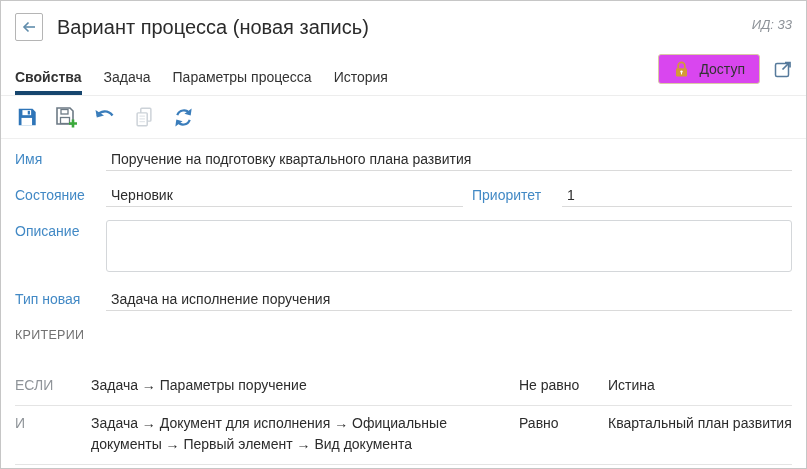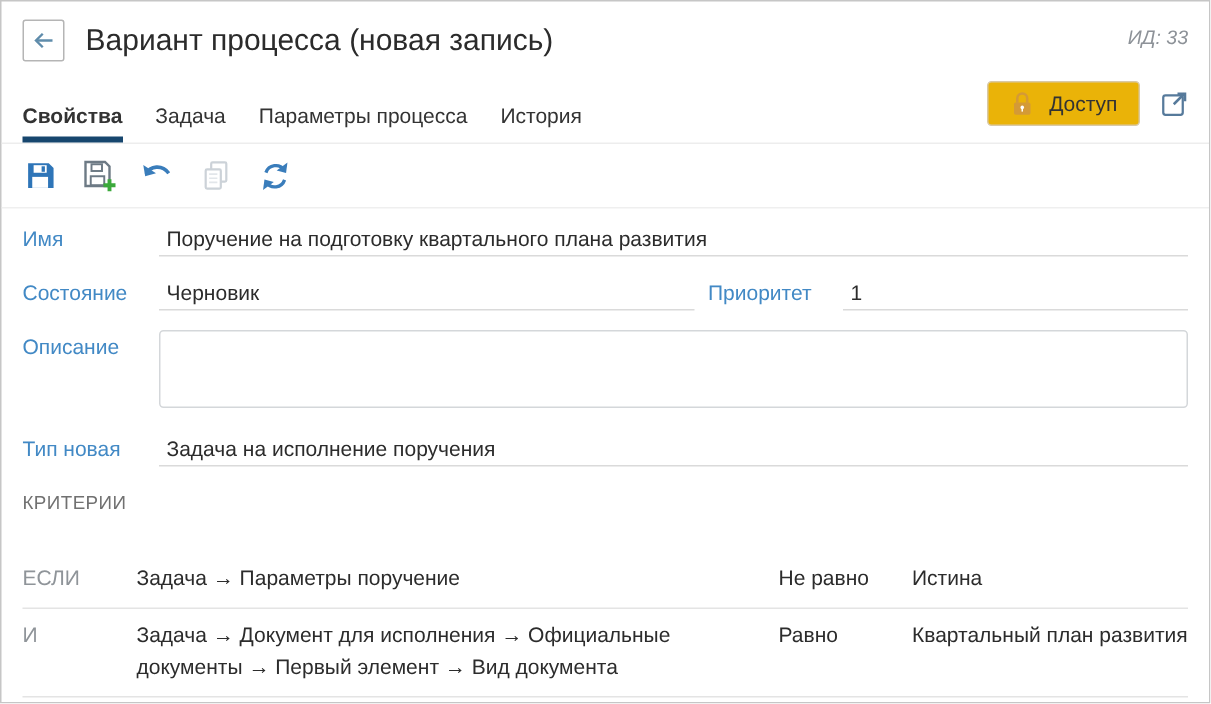--- a/index.html
+++ b/index.html
@@ -14,21 +14,21 @@
     background:#fff;border-radius:2px;display:flex;align-items:center;justify-content:center;
     cursor:pointer;padding:0;flex-shrink:0;}
   .page-title{font-size:20px;font-weight:400;color:#2b2b2b;margin:0 0 0 14px;white-space:nowrap;}
   .record-id{position:absolute;top:16px;right:14px;font-size:13px;color:#8d9298;font-style:italic;}
   
   .tabbar{position:relative;border-bottom:1px solid #ededed;}
   .tabs{display:flex;padding:0 14px;margin-top:20px;}
   .tab{font-size:14px;color:#333;padding:8px 0 10px 0;margin-right:22px;cursor:pointer;white-space:nowrap;}
   .tab.active{font-weight:700;padding-bottom:6px;border-bottom:4px solid #17466e;}
   .tab-actions{position:absolute;top:-7px;right:12px;display:flex;align-items:center;gap:12px;}
-  .access-btn{display:flex;align-items:center;gap:9px;background:#eab308;border:1px solid #d9c9a5;
+  .access-btn{display:flex;align-items:center;gap:9px;background:#d946ef;border:1px solid #d9c9a5;
     border-radius:3px;height:30px;padding:0 14px;font-size:14px;color:#333;cursor:pointer;
     font-family:"Liberation Sans",sans-serif;}
   .popout-btn{background:none;border:none;padding:0;cursor:pointer;display:flex;}
   
   .toolbar{display:flex;align-items:center;gap:15px;padding:9px 14px;border-bottom:1px solid #efefef;}
   .tool-btn{width:24px;height:24px;background:none;border:none;padding:0;cursor:pointer;
     display:flex;align-items:center;justify-content:center;}
   .tool-btn.disabled{cursor:default;}
   
   .form{padding:9px 14px 0 14px;}

